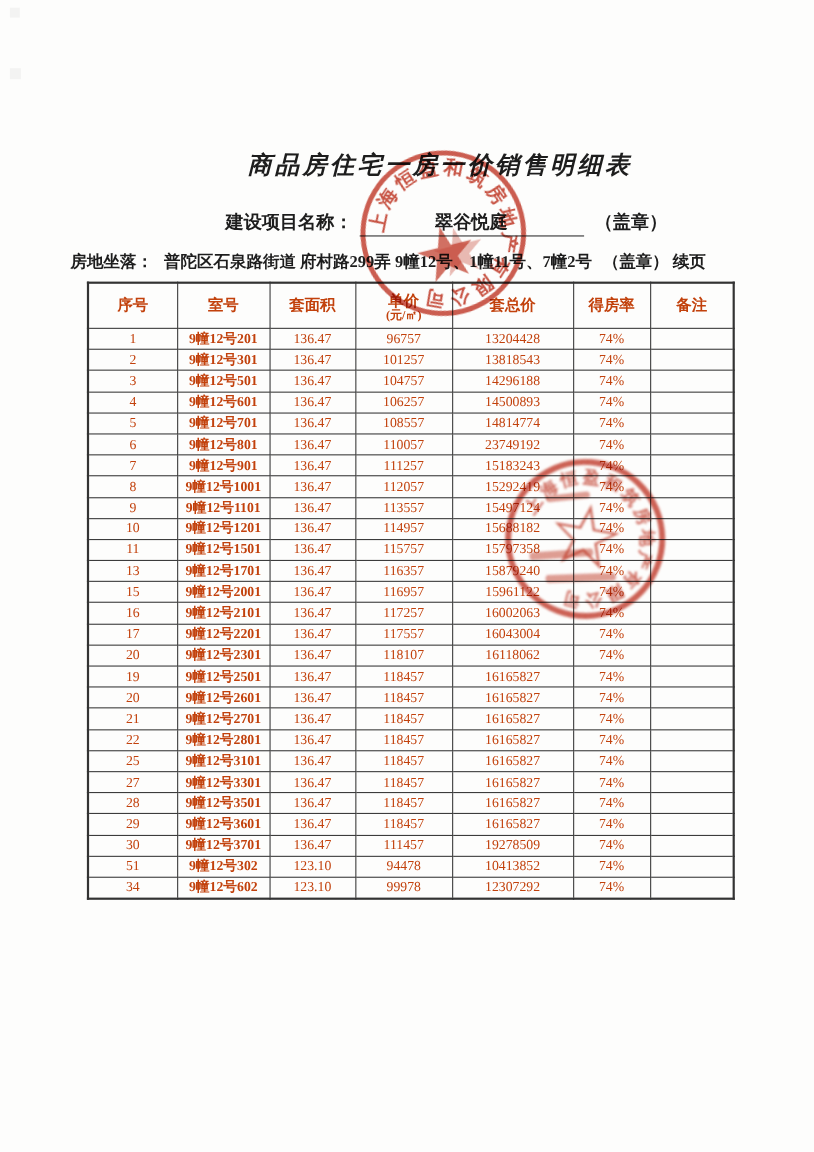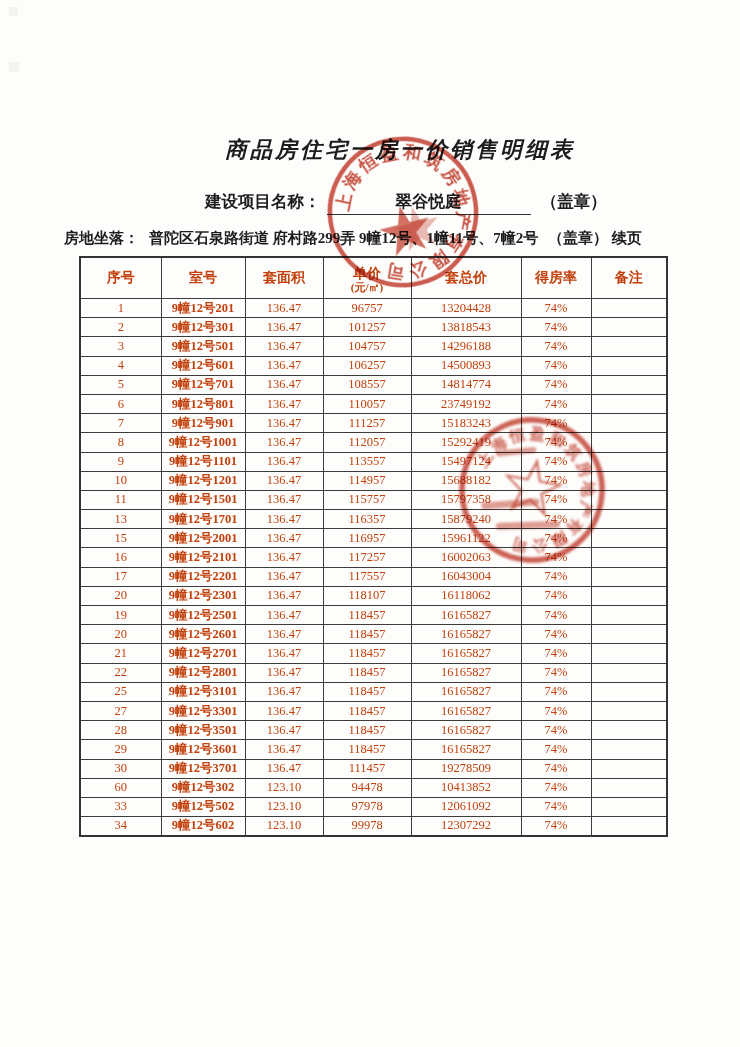--- a/index.html
+++ b/index.html
@@ -306,34 +306,25 @@
       <tr>
         <td>30</td>
         <td class="room">9幢12号3701</td>
         <td>136.47</td>
         <td>111457</td>
         <td>19278509</td>
         <td>74%</td>
         <td></td>
       </tr>
       <tr>
-        <td>60</td>
+        <td>51</td>
         <td class="room">9幢12号302</td>
         <td>123.10</td>
         <td>94478</td>
         <td>10413852</td>
-        <td>74%</td>
-        <td></td>
-      </tr>
-      <tr>
-        <td>33</td>
-        <td class="room">9幢12号502</td>
-        <td>123.10</td>
-        <td>97978</td>
-        <td>12061092</td>
         <td>74%</td>
         <td></td>
       </tr>
       <tr>
         <td>34</td>
         <td class="room">9幢12号602</td>
         <td>123.10</td>
         <td>99978</td>
         <td>12307292</td>
         <td>74%</td>

